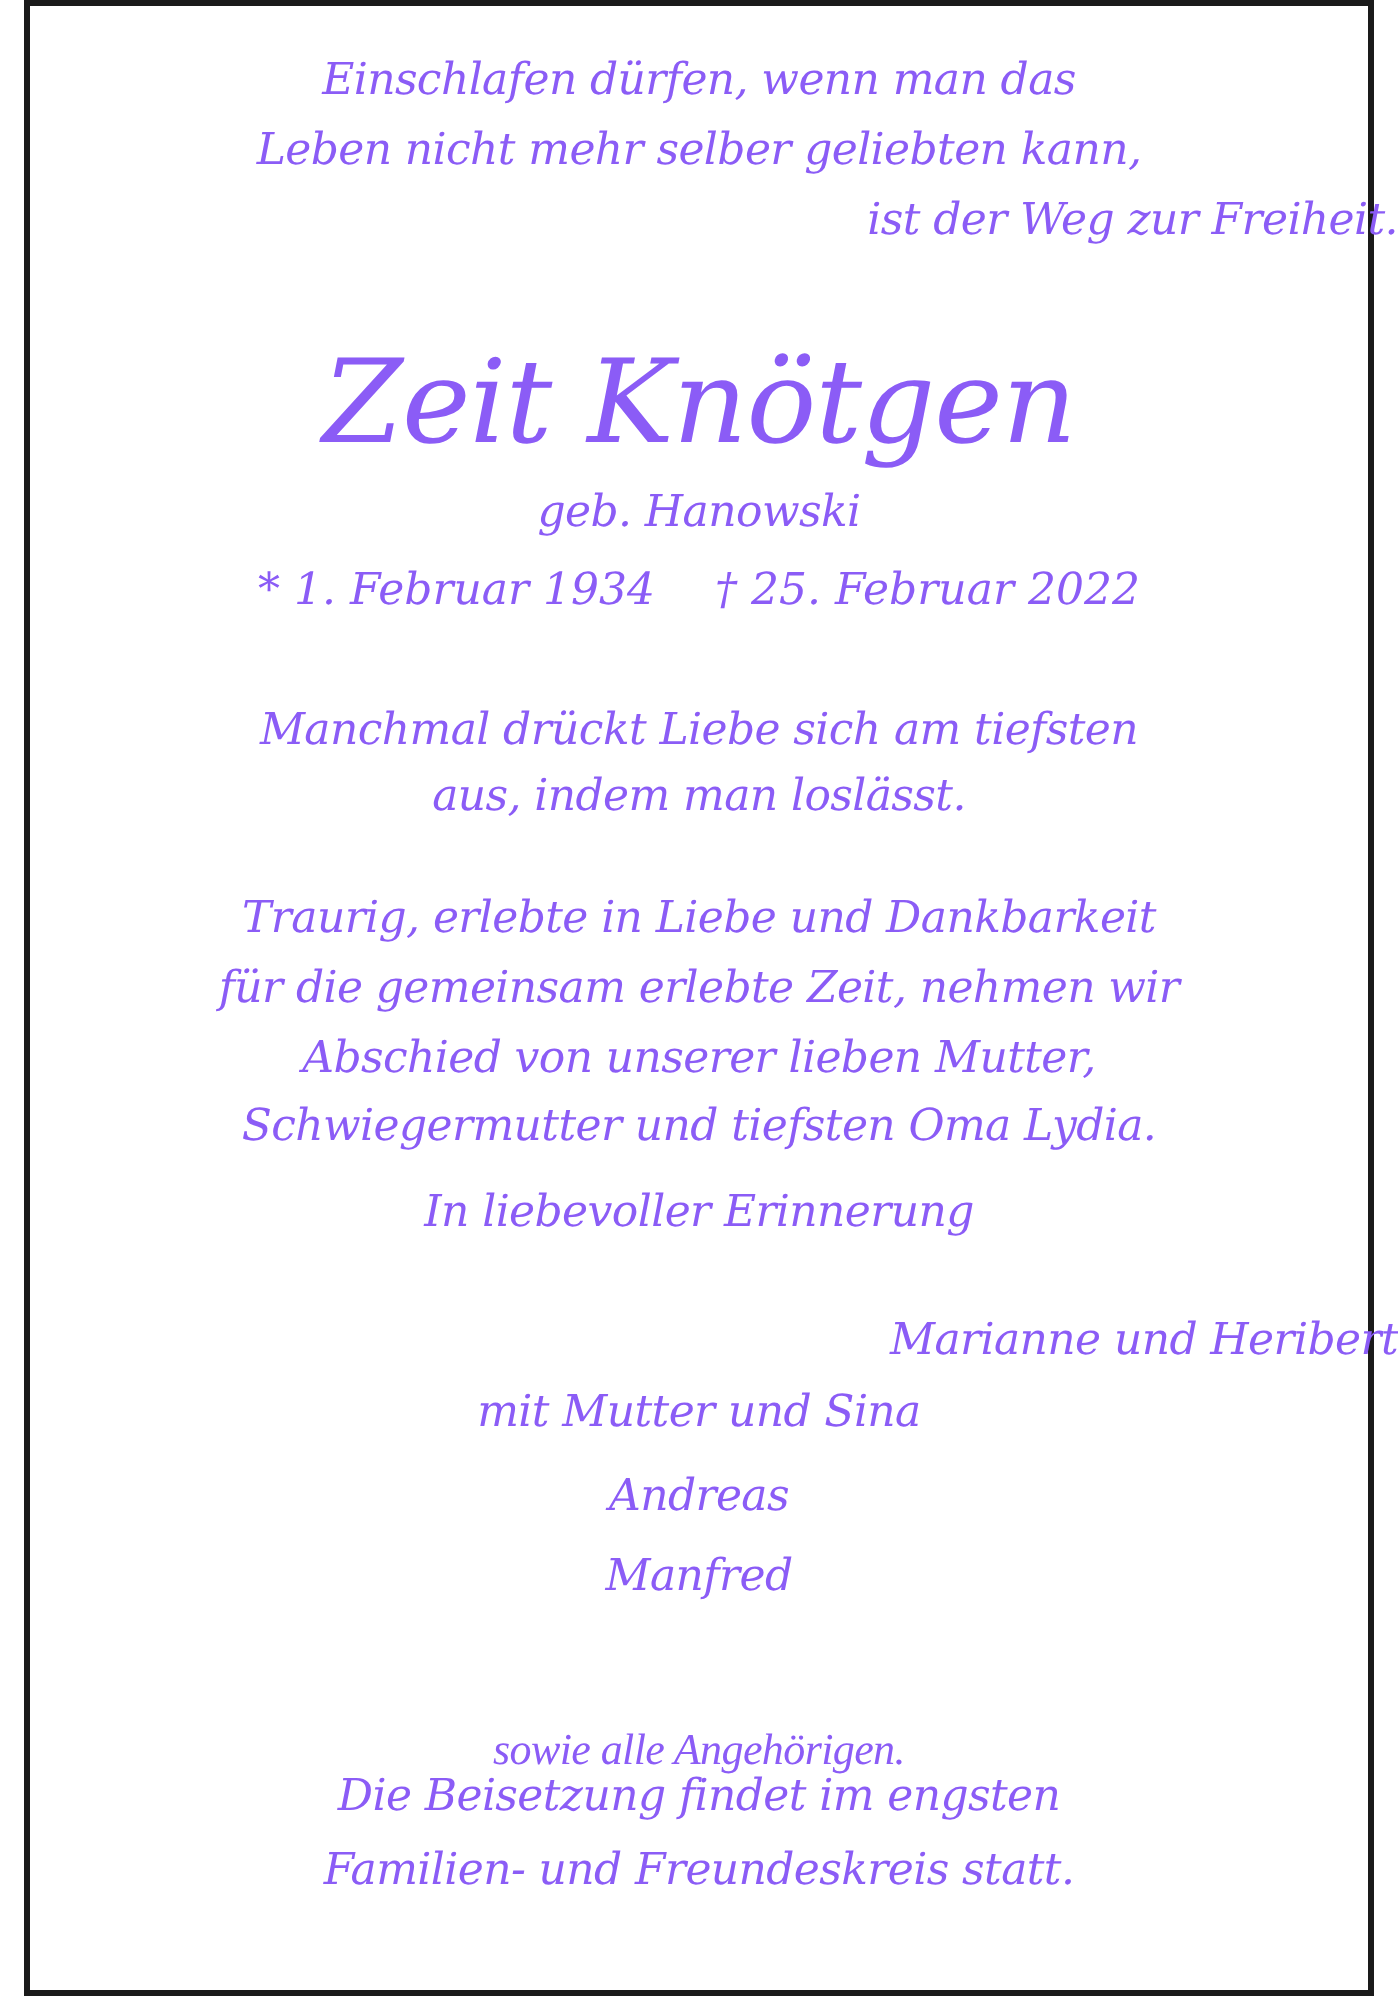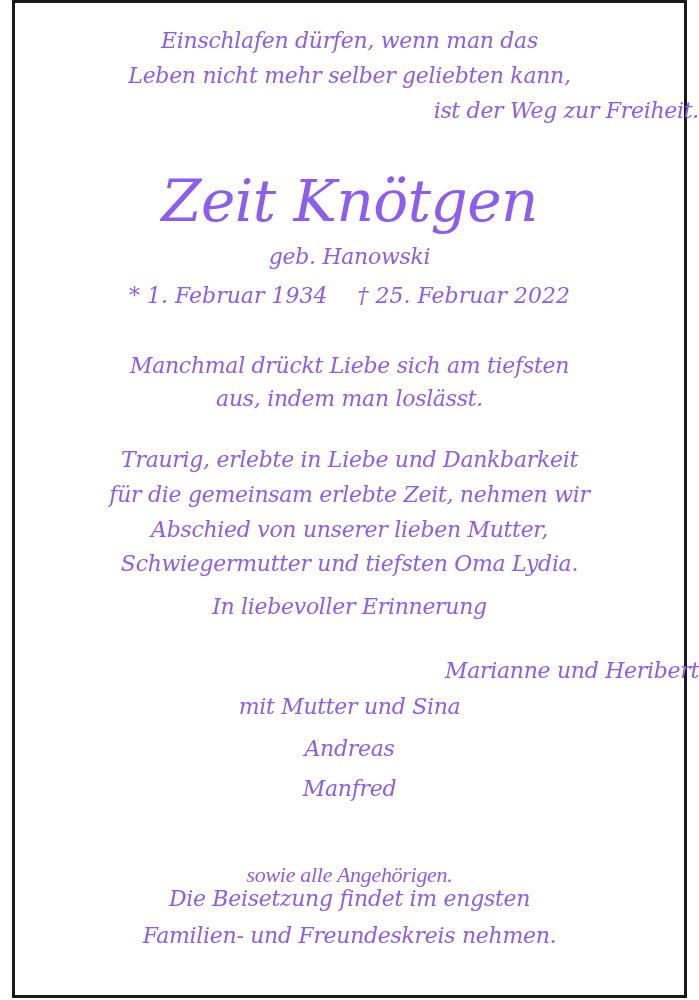--- a/index.html
+++ b/index.html
@@ -75,13 +75,13 @@
 
 <div class="line body-text" style="top:596px;">In liebevoller Erinnerung</div>
 
 <div class="line body-text" style="top:660px;text-align:right;">Marianne und Heribert</div>
 <div class="line body-text" style="top:696px;">mit Mutter und Sina</div>
 <div class="line body-text" style="top:738px;">Andreas</div>
 <div class="line body-text" style="top:778px;text-align:center;">Manfred</div>
 <div class="line body-text" style="top:864px;font-family:Liberation Serif, serif;">sowie alle Angehörigen.</div>
 
 <div class="line body-text" style="top:888px;">Die Beisetzung findet im engsten</div>
-<div class="line body-text" style="top:925px;">Familien- und Freundeskreis nehmen.</div>
+<div class="line body-text" style="top:925px;">Familien- und Freundeskreis statt.</div>
 
 </body></html>

